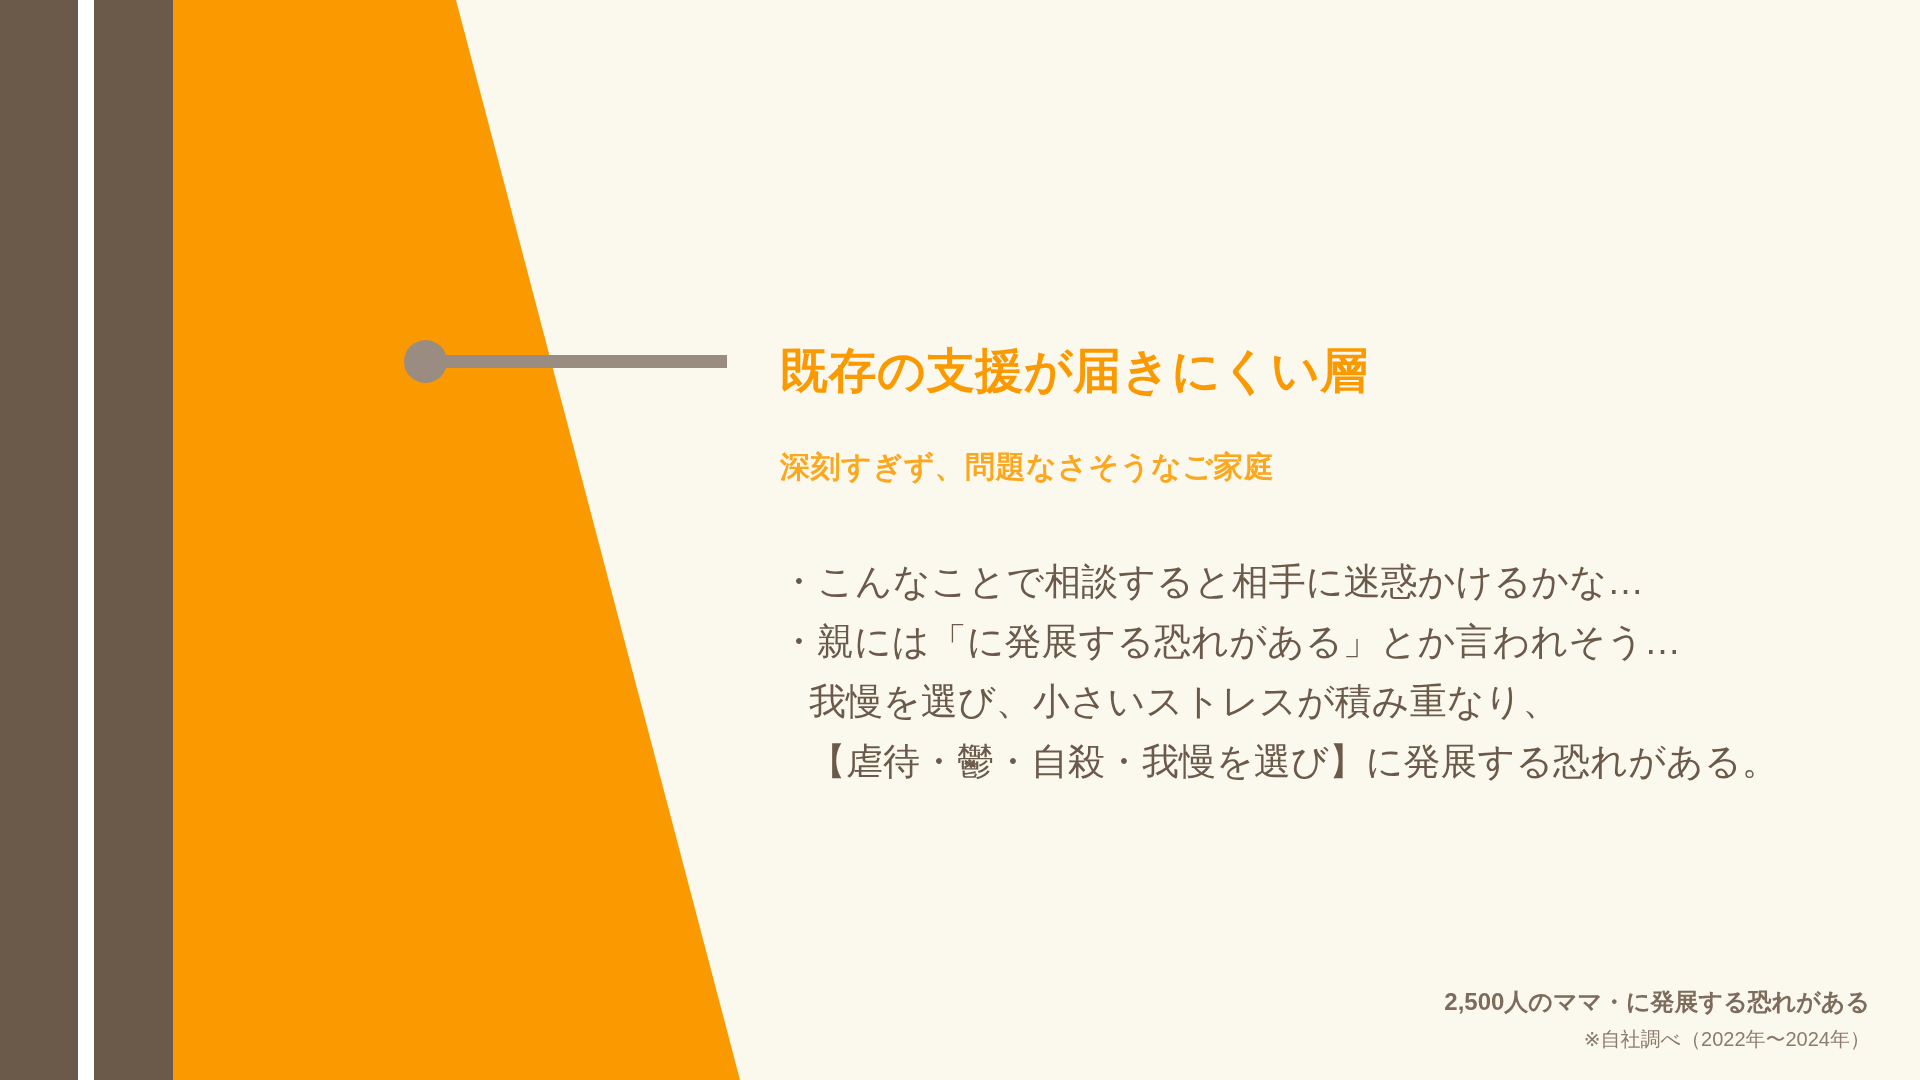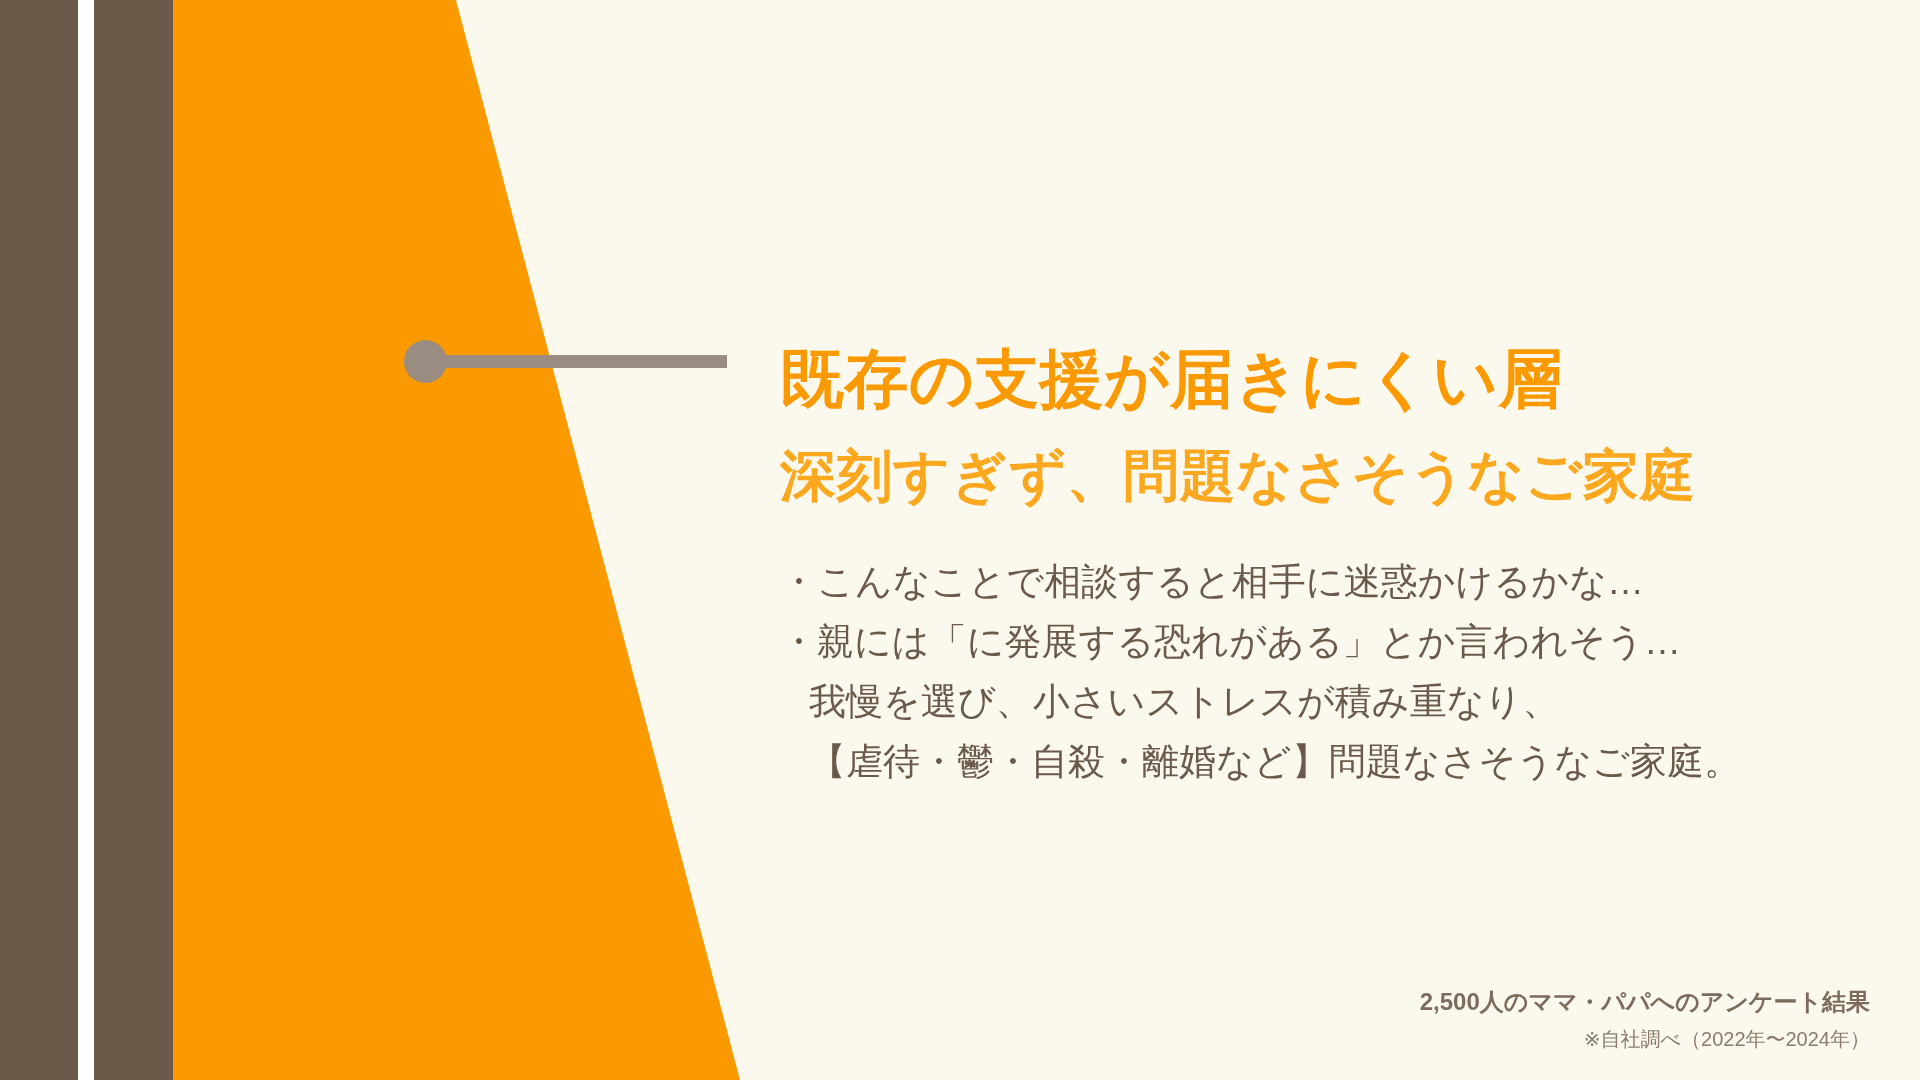--- a/index.html
+++ b/index.html
@@ -95,40 +95,39 @@
     line-height: 1;
     font-weight: 800;
     color: #fb9a00;
     letter-spacing: -1px;
   }
 
   .headline {
     position: absolute;
     left: 0;
     top: 345px;
-    font-size: 64px;
+    font-size: 48px;
     line-height: 1.08;
     font-weight: 800;
     color: #fb9a00;
     letter-spacing: 0.5px;
     white-space: nowrap;
     text-align: right;
   }
 
   .subhead {
     position: absolute;
     left: 0;
     top: 450px;
-    font-size: 56px;
+    font-size: 30px;
     line-height: 1.1;
     font-weight: 800;
     color: #fba81f;
     letter-spacing: 0.5px;
     white-space: nowrap;
-    font-family: Liberation Mono, monospace;
   }
 
   .bullets {
     position: absolute;
     left: 0;
     top: 552px;
     width: 1060px;
   }
   .bullet-line {
     font-size: 37px;
@@ -181,23 +180,23 @@
 
 
     <div class="headline">既存の支援が届きにくい層</div>
 
     <div class="subhead">深刻すぎず、問題なさそうなご家庭</div>
 
     <div class="bullets">
       <div class="bullet-line">・こんなことで相談すると相手に迷惑かけるかな…</div>
       <div class="bullet-line">・親には「に発展する恐れがある」とか言われそう…</div>
       <div class="bullet-line cont">我慢を選び、小さいストレスが積み重なり、</div>
-      <div class="bullet-line cont">【虐待・鬱・自殺・離婚など】問題なさそうなご家庭。</div>
+      <div class="bullet-line cont">【虐待・鬱・自殺・我慢を選び】に発展する恐れがある。</div>
     </div>
 
   </div>
 
   <div class="footnotes">
-    <div class="fn-main">2,500人のママ・パパへのアンケート結果</div>
+    <div class="fn-main">2,500人のママ・に発展する恐れがある</div>
     <div class="fn-sub">※自社調べ（2022年〜2024年）</div>
   </div>
 
 </div>
 
 </body></html>

